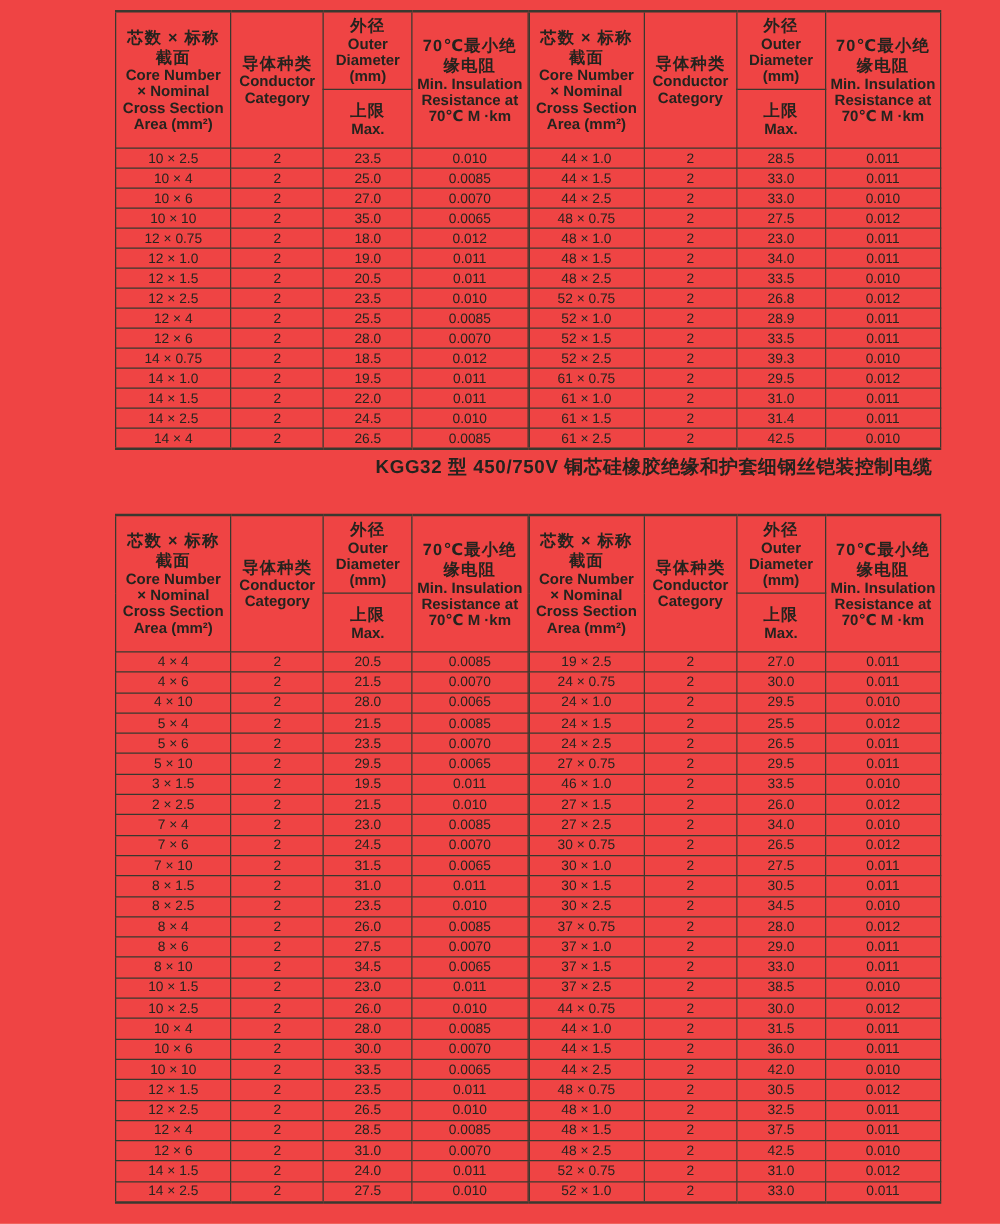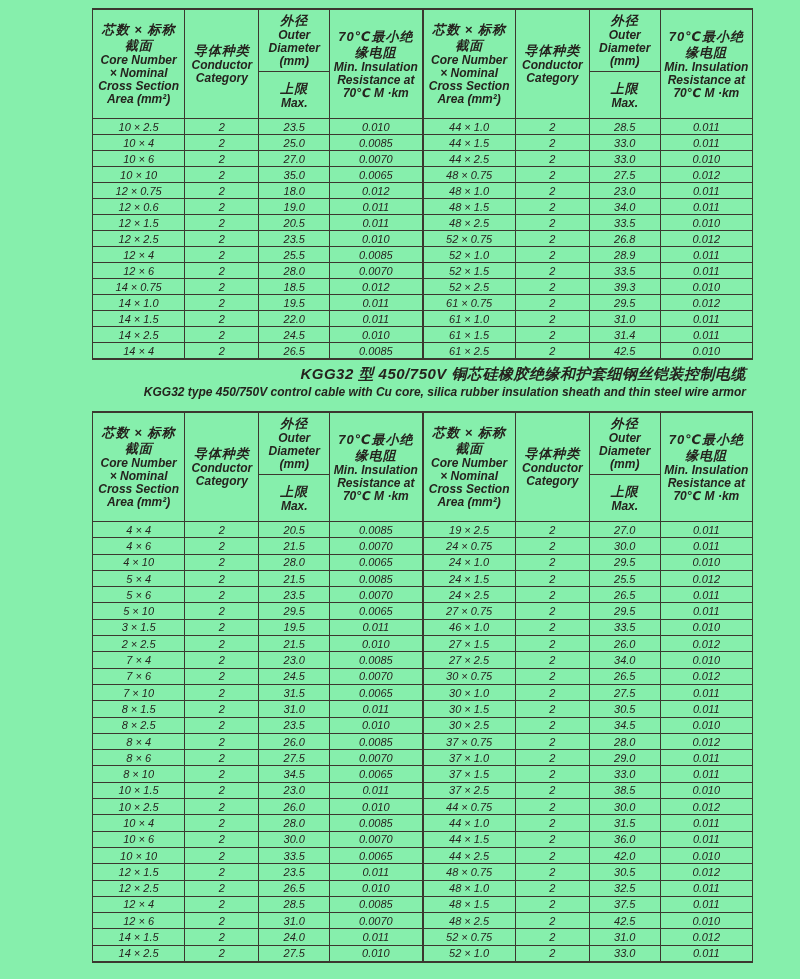--- a/index.html
+++ b/index.html
@@ -4,21 +4,21 @@
 <style>
   html,body{margin:0;padding:0;}
   body{
     width:800px;height:979px;
     background:#f7e9c6;
     font-family:"Liberation Sans","DejaVu Sans",sans-serif;
     color:#25231e;
     position:relative;
     -webkit-font-smoothing:antialiased;
   }
-  .page{position:absolute;inset:0;background:#86efac;overflow:hidden;font-style:italic;}
+  .page{position:absolute;inset:0;background:#ef4444;overflow:hidden;}
 
   .tbl-block{position:absolute;left:92px;width:661px;display:flex;}
   #table1{top:8px;}
   #table2{top:411px;}
   .half{width:50%;}
 
   table.spec{
     width:100%;
     border-collapse:collapse;
     table-layout:fixed;
@@ -137,21 +137,21 @@
               <td>35.0</td>
               <td>0.0065</td>
             </tr>
             <tr>
               <td>12 × 0.75</td>
               <td>2</td>
               <td>18.0</td>
               <td>0.012</td>
             </tr>
             <tr>
-              <td>12 × 0.6</td>
+              <td>12 × 1.0</td>
               <td>2</td>
               <td>19.0</td>
               <td>0.011</td>
             </tr>
             <tr>
               <td>12 × 1.5</td>
               <td>2</td>
               <td>20.5</td>
               <td>0.011</td>
             </tr>
@@ -341,21 +341,20 @@
               <td>42.5</td>
               <td>0.010</td>
             </tr>
           </tbody>
   </table>
 </div>
   </div>
 
   <div class="section-title">
     <div class="zh">KGG32 型 450/750V 铜芯硅橡胶绝缘和护套细钢丝铠装控制电缆</div>
-    <div class="en">KGG32 type 450/750V control cable with Cu core, silica rubber insulation sheath and thin steel wire armor</div>
   </div>
 
   <div class="tbl-block" id="table2">
     <div class="half">
   <table class="spec">
     <colgroup>
             <col class="c1">
             <col class="c2">
             <col class="c3">
             <col class="c4">

